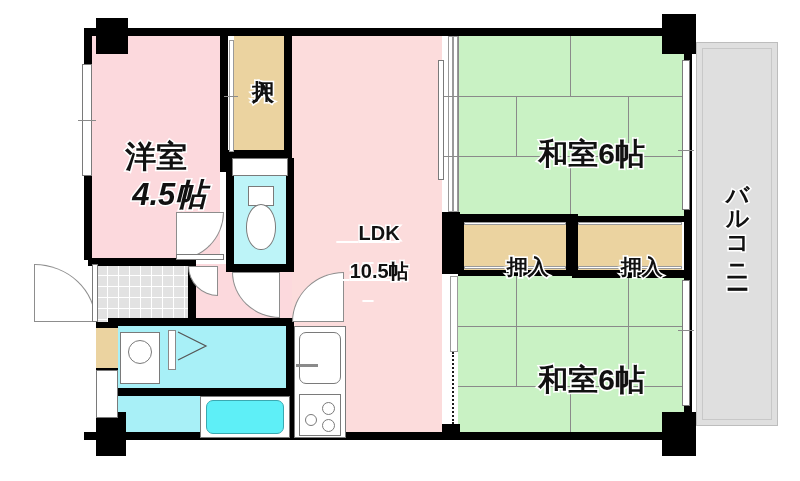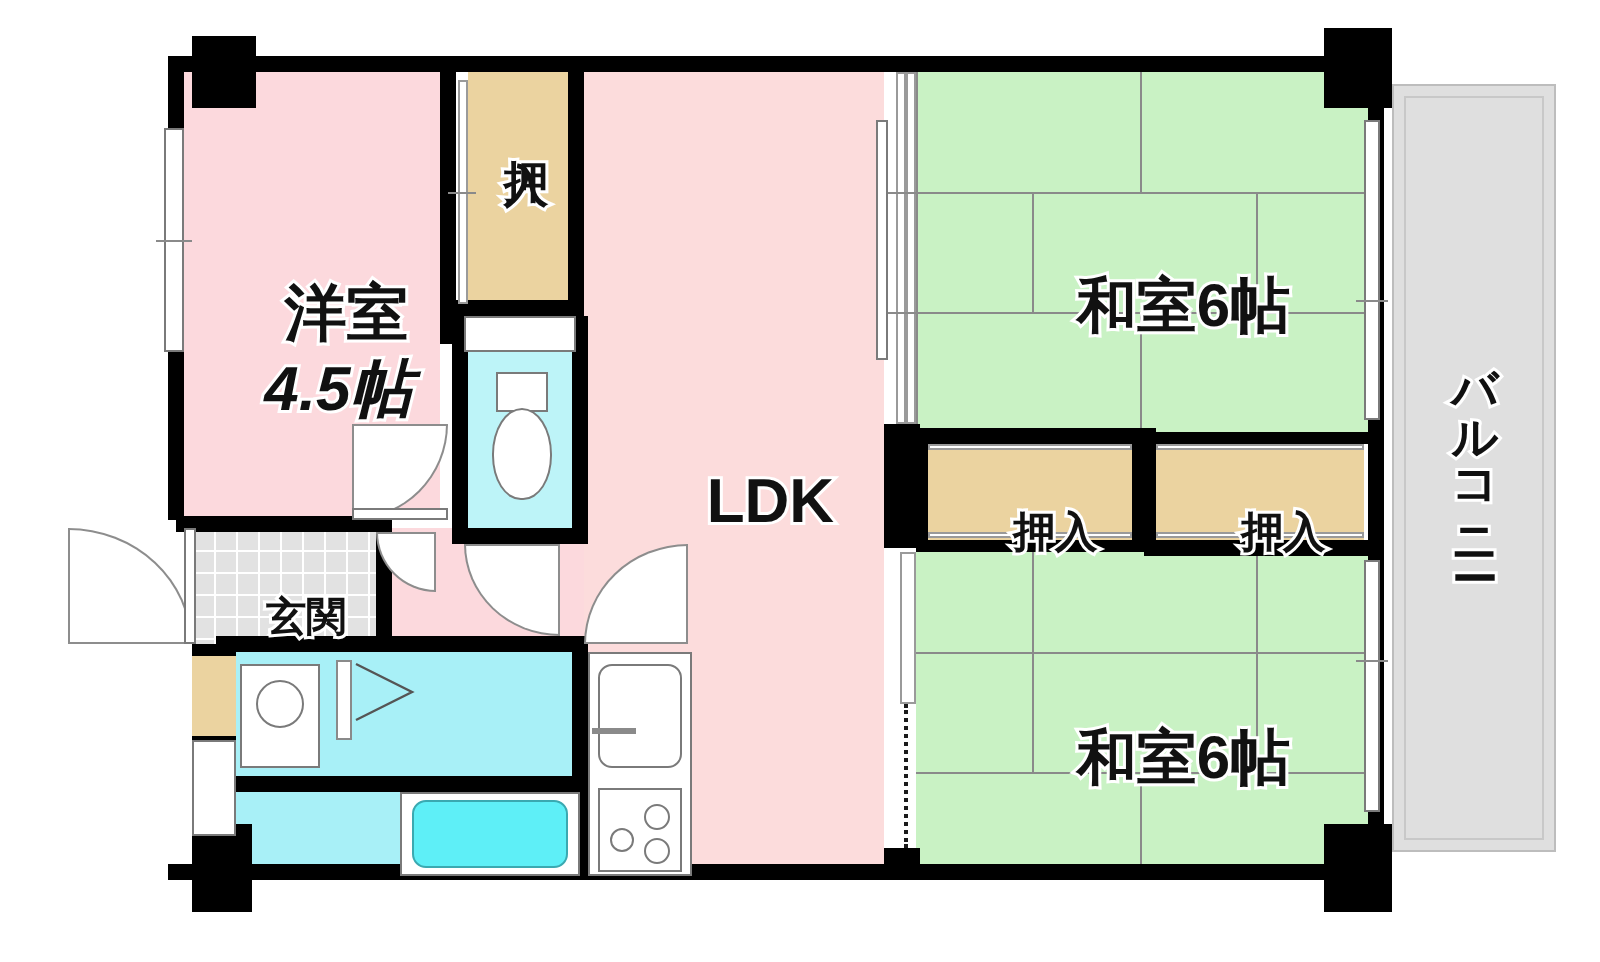--- a/index.html
+++ b/index.html
@@ -111,21 +111,21 @@
     font-family: "Liberation Sans", sans-serif;
     font-weight: 700;
     writing-mode: vertical-rl;
     text-orientation: upright;
     line-height: 1.0;
     letter-spacing: 1px;
     -webkit-text-stroke: 3px #ffffff;
     paint-order: stroke fill;
   }
   .t-yoshitsu { font-size: 31px; }
-  .t-ldk      { font-size: 31px; }
+  .t-ldk      { font-size: 20px; text-decoration: underline; }
   .t-washitsu { font-size: 30px; }
   .t-oshi     { font-size: 21px; }
   .t-oshi-v   { font-size: 22px; }
   .t-genkan   { font-size: 20px; }
   .t-balcony  { font-size: 23px; }
 </style>
 </head>
 <body>
 
 <div id="plan">
@@ -273,30 +273,33 @@
   <div class="swing bl" style="left:292px; top:272px; width:52px; height:50px;"></div>
 
   <div class="swing tl" style="left:232px; top:272px; width:48px; height:46px;"></div>
 
   <div class="swing tr" style="left:176px; top:212px; width:48px; height:48px;"></div>
   <div class="fix" style="left:176px; top:254px; width:48px; height:6px;"></div>
 
   <div class="balcony-outer" style="left:696px; top:42px; width:82px; height:384px;"></div>
   <div class="balcony-inner" style="left:702px; top:48px; width:70px; height:372px;"></div>
 
-  <div class="lbl t-yoshitsu" style="left:96px; top:108px; width:120px;">
+  <div class="lbl t-yoshitsu" style="left:79px; top:108px; width:120px;">
     <span>洋室</span>
   </div>
   <div class="lbl t-yoshitsu" style="left:92px; top:146px; width:120px;font-style:italic;">
     <span>4.5帖</span>
   </div>
 
   <div class="lbl t-ldk" style="left:302px; top:202px; width:132px;">
     <span>LDK</span>
   </div>
+  <div class="lbl t-ldk" style="left:302px; top:240px; width:132px;">
+    <span>10.5帖</span>
+  </div>
 
   <div class="lbl t-washitsu" style="left:500px; top:106px; width:150px;">
     <span>和室6帖</span>
   </div>
 
   <div class="lbl t-washitsu" style="left:500px; top:332px; width:150px;">
     <span>和室6帖</span>
   </div>
 
   <div class="lbl-v t-oshi-v" style="left:252px; top:62px;">
@@ -304,21 +307,18 @@
   </div>
 
   <div class="lbl t-oshi" style="left:468px; top:234px; width:96px;">
     <span>押入</span>
   </div>
 
   <div class="lbl t-oshi" style="left:582px; top:234px; width:96px;">
     <span>押入</span>
   </div>
 
-  <div class="lbl t-genkan" style="left:96px; top:278px; width:92px;">
-    <span>玄関</span>
-  </div>
 
   <div class="lbl-v t-balcony" style="left:726px; top:168px;">
     <span>バルコニー</span>
   </div>
 
 </div>
 
 </body></html>

